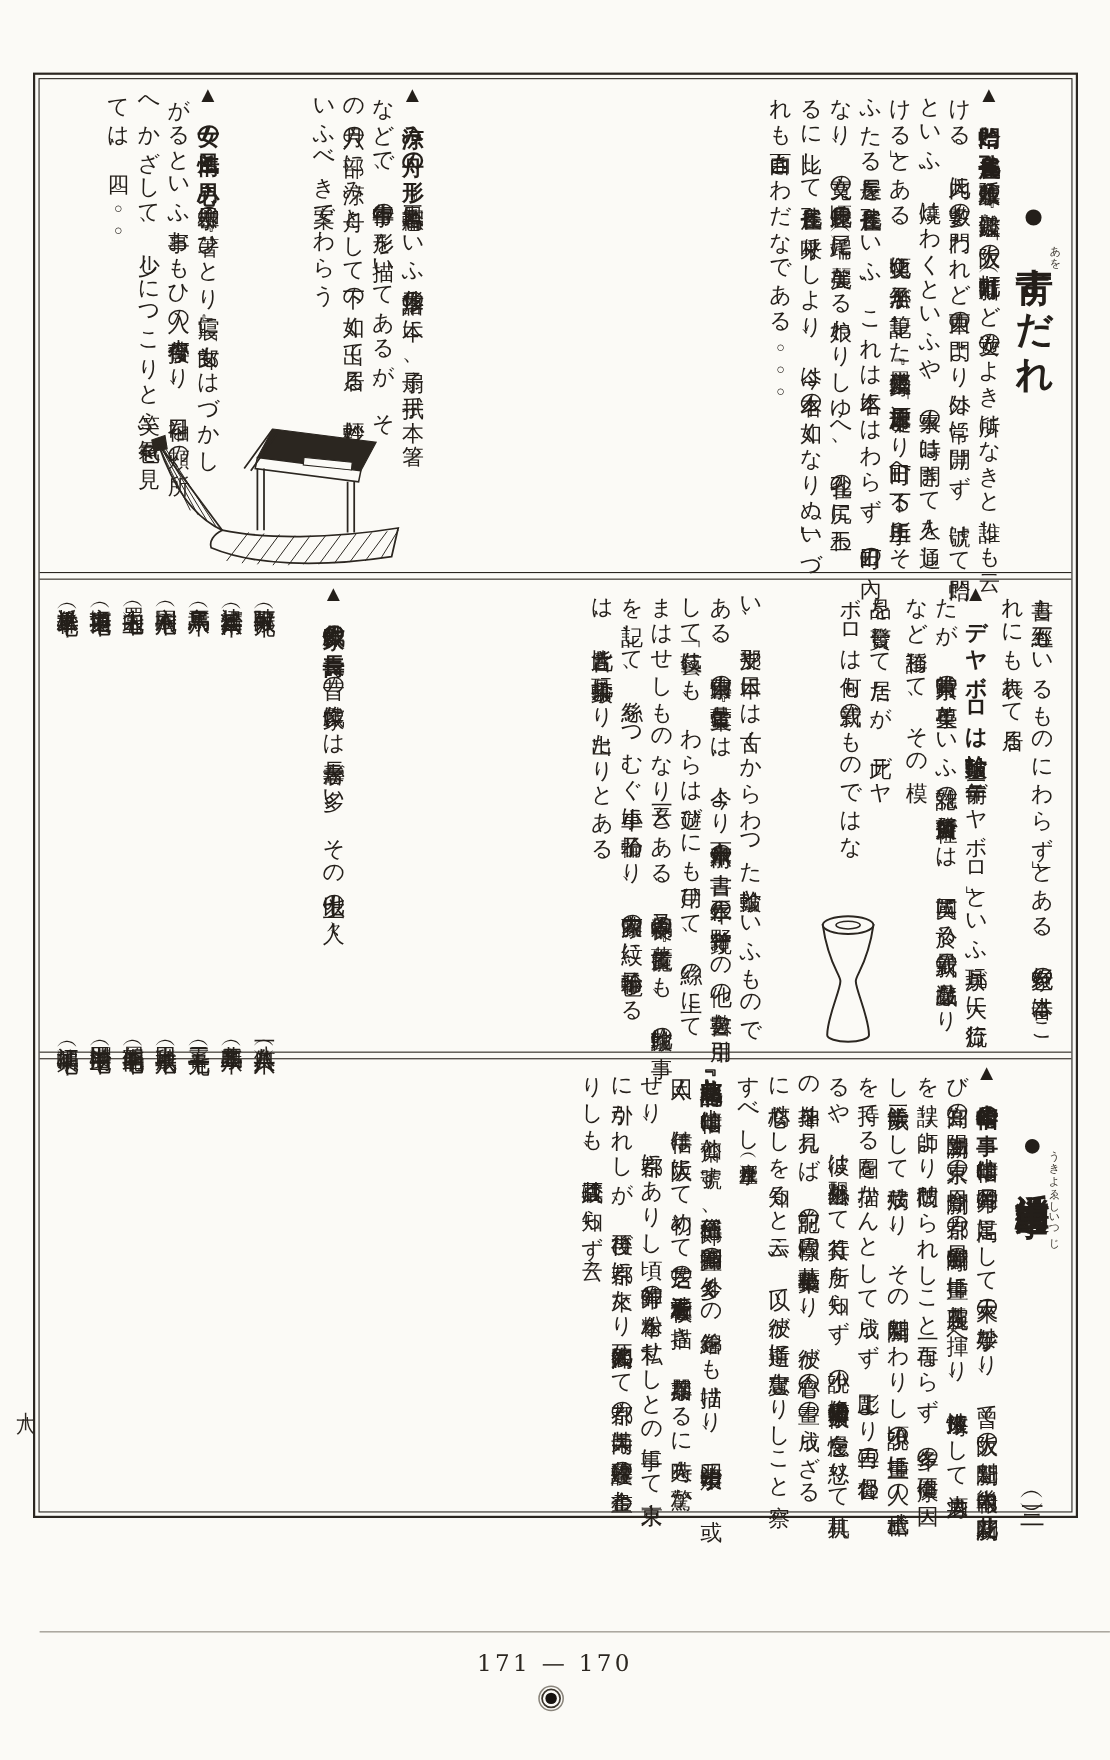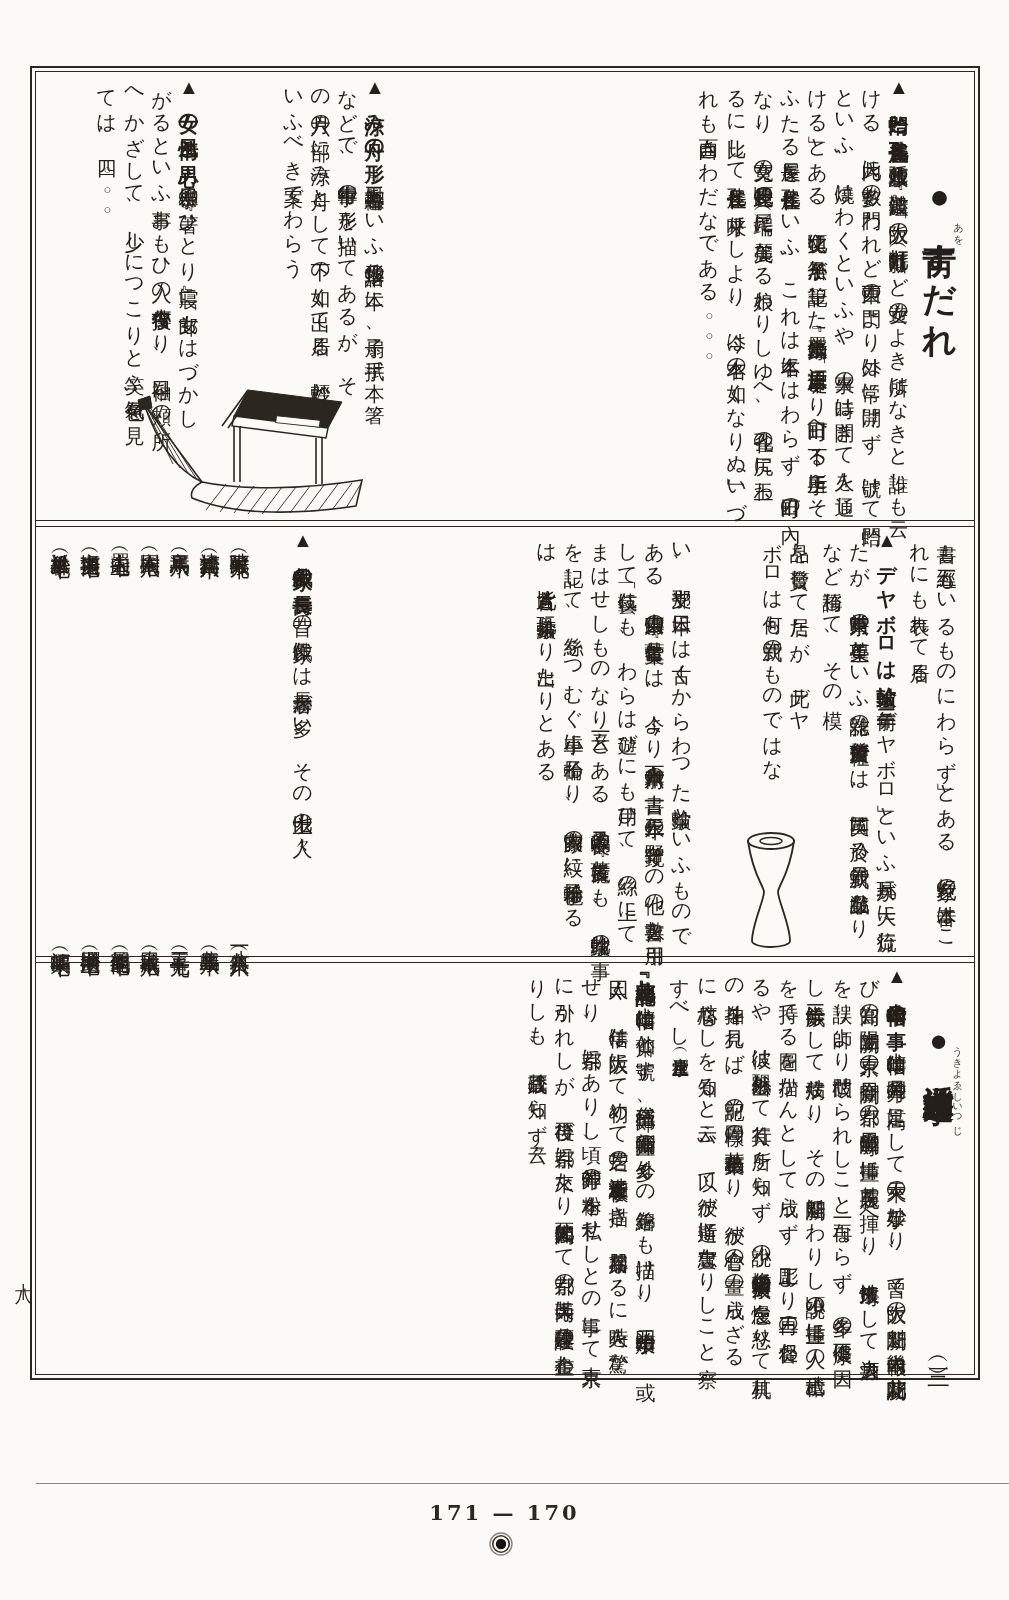--- a/index.html
+++ b/index.html
@@ -50,21 +50,21 @@
   .name-col{display:flex;flex-direction:column;justify-content:space-between;}
   .name{writing-mode:vertical-rl;text-orientation:mixed;font-size:20px;letter-spacing:1px;}
 
   
   .r-c{left:0;right:0;top:0;height:403px;}
   .r-c p{margin:0 7px;}
 
   .margin-label{position:absolute;left:12px;top:1270px;writing-mode:vertical-rl;text-orientation:upright;font-size:17px;letter-spacing:4px;color:#2b2620;}
 
   .footer-rule{position:absolute;left:36px;right:0;top:1483px;height:1px;background:#8a857c;}
-  .page-numbers{position:absolute;left:0;right:0;top:1500px;text-align:center;font-size:21px;letter-spacing:3px;color:#2b2620;font-family:"DejaVu Serif","Liberation Serif",serif;font-weight:bold;}
+  .page-numbers{position:absolute;left:0;right:0;top:1500px;text-align:center;font-size:21px;letter-spacing:3px;color:#2b2620;font-family:"DejaVu Serif","Liberation Serif",serif;}
   .bullseye{position:absolute;left:488px;top:1531px;}
 
   svg .ink{stroke:#2b2620;fill:none;stroke-width:1.6;}
   svg .ink-thin{stroke:#2b2620;fill:none;stroke-width:0.9;}
   svg .ink-fill{fill:#2b2620;stroke:#2b2620;}
   svg .paper{fill:#fbfaf6;}
 </style>
 </head>
 <body>
 

